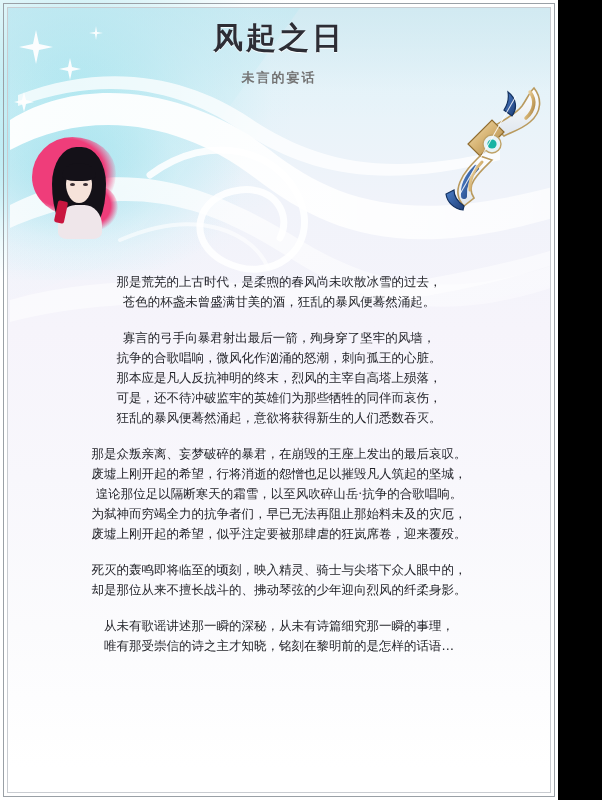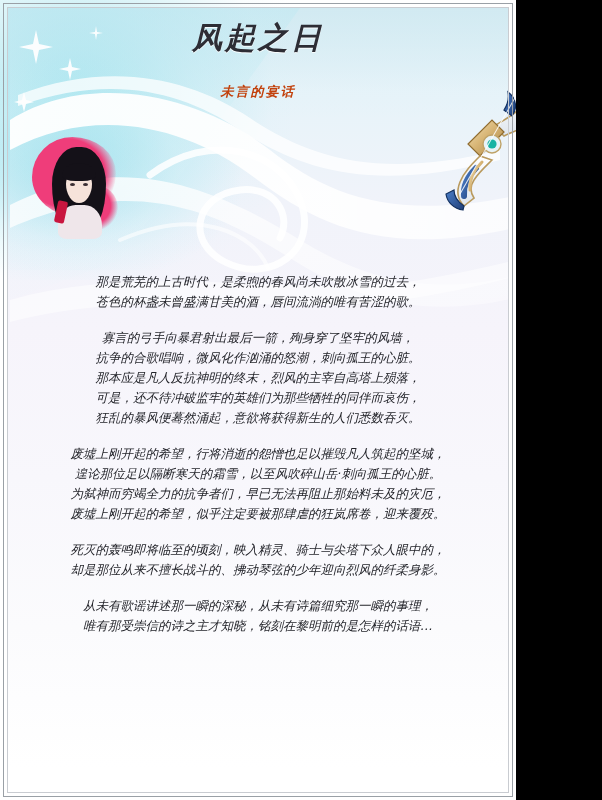--- a/index.html
+++ b/index.html
@@ -7,26 +7,25 @@
     padding: 0;
     background: #000;
   }
   body {
     width: 602px;
     height: 800px;
     font-family: "DejaVu Sans", "Liberation Sans", sans-serif;
   }
   .page {
     position: relative;
-    width: 516px;
+    width: 558px;
     height: 800px;
     box-sizing: border-box;
     overflow: hidden;
     background: #ffffff;
-    font-style: italic;
   }
   
   .frame-outer {
     position: absolute;
     left: 3px; top: 3px; right: 3px; bottom: 3px;
     border: 1px solid #9aa0a6;
     box-sizing: border-box;
   }
   .frame-inner {
     position: absolute;
@@ -82,25 +81,25 @@
   }
   .title {
     font-family: "DejaVu Sans", sans-serif;
     font-size: 30px;
     font-weight: bold;
     letter-spacing: 3px;
     color: #2d2d35;
     text-shadow: 0 1px 0 rgba(255,255,255,0.8);
   }
   .subtitle {
-    margin-top: 24px;
+    margin-top: 10px;
     font-size: 13px;
     font-weight: bold;
     letter-spacing: 2px;
-    color: #c2410c;
+    color: #737373;
   }
   
   .portrait {
     position: absolute;
     left: 38px; top: 145px;
     width: 78px; height: 92px;
   }
   .portrait .splash {
     position: absolute;
     left: -6px; top: -8px;
@@ -274,32 +273,33 @@
     <path d="M52,80 C44,88 39,98 40,108" fill="none" stroke="url(#gold)" stroke-width="3" stroke-linecap="round"></path>
 
     <path d="M34,124 C28,120 24,114 24,108 L16,112 C17,120 24,127 33,128 Z" fill="url(#blue)" stroke="#12305f" stroke-width="1.2"></path>
 
     <path d="M86,14 L30,112" fill="none" stroke="#ffffff" stroke-width="1.1" opacity="0.85"></path>
   </svg>
 
   <div class="content">
     <p class="para">
       <span class="ln">那是荒芜的上古时代，是柔煦的春风尚未吹散冰雪的过去，</span>
-      <span class="ln">苍色的杯盏未曾盛满甘美的酒，唇间流淌的唯有苦涩的歌。</span>
+      <span class="ln">苍色的杯盏未曾盛满甘美的酒，狂乱的暴风便蓦然涌起。</span>
     </p>
     <p class="para">
       <span class="ln">寡言的弓手向暴君射出最后一箭，殉身穿了坚牢的风墙，</span>
       <span class="ln">抗争的合歌唱响，微风化作汹涌的怒潮，刺向孤王的心脏。</span>
       <span class="ln">那本应是凡人反抗神明的终末，烈风的主宰自高塔上殒落，</span>
       <span class="ln">可是，还不待冲破监牢的英雄们为那些牺牲的同伴而哀伤，</span>
       <span class="ln">狂乱的暴风便蓦然涌起，意欲将获得新生的人们悉数吞灭。</span>
     </p>
     <p class="para">
+      <span class="ln">那是众叛亲离、妄梦破碎的暴君，在崩毁的王座上发出的最后哀叹。</span>
       <span class="ln">废墟上刚开起的希望，行将消逝的怨憎也足以摧毁凡人筑起的坚城，</span>
-      <span class="ln">遑论那位足以隔断寒天的霜雪，以至风吹碎山岳·刺向孤王的心脏。</span>
+      <span class="ln">遑论那位足以隔断寒天的霜雪，以至风吹碎山岳·抗争的合歌唱响。</span>
       <span class="ln">为弑神而穷竭全力的抗争者们，早已无法再阻止那始料未及的灾厄，</span>
       <span class="ln">废墟上刚开起的希望，似乎注定要被那肆虐的狂岚席卷，迎来覆殁。</span>
     </p>
     <p class="para">
       <span class="ln">死灭的轰鸣即将临至的顷刻，映入精灵、骑士与尖塔下众人眼中的，</span>
       <span class="ln">却是那位从来不擅长战斗的、拂动琴弦的少年迎向烈风的纤柔身影。</span>
     </p>
     <p class="para">
       <span class="ln">从未有歌谣讲述那一瞬的深秘，从未有诗篇细究那一瞬的事理，</span>
       <span class="ln">唯有那受崇信的诗之主才知晓，铭刻在黎明前的是怎样的话语…</span>

